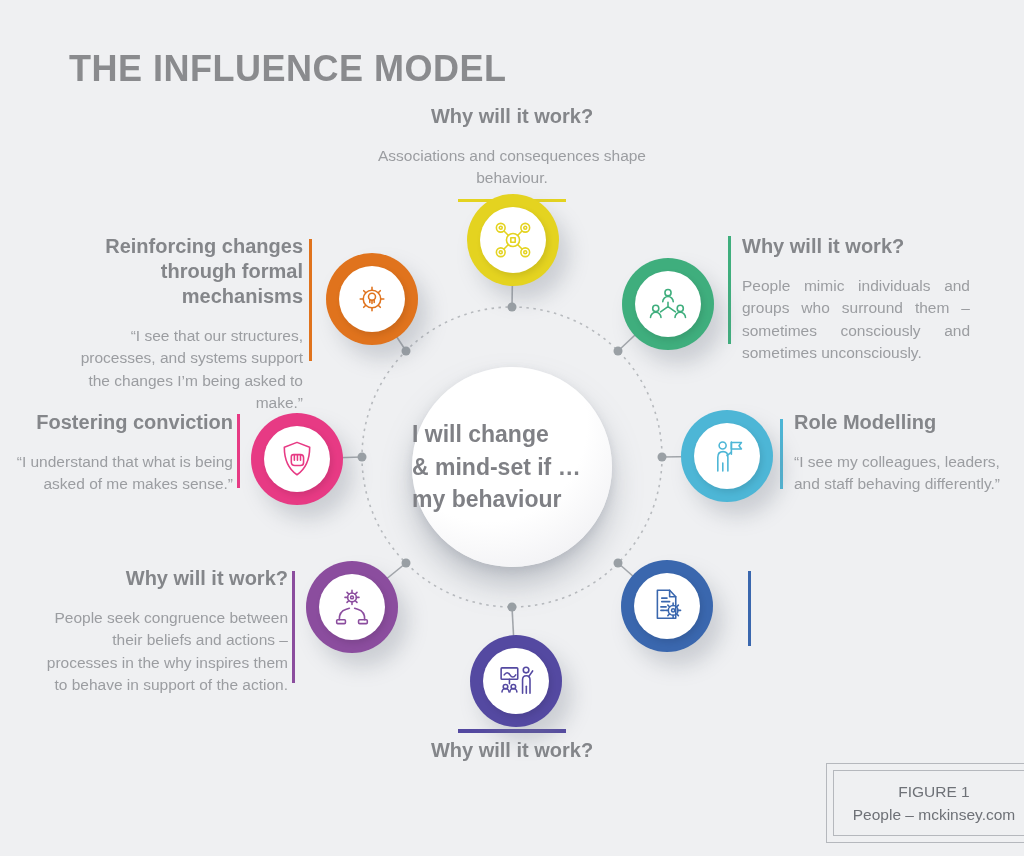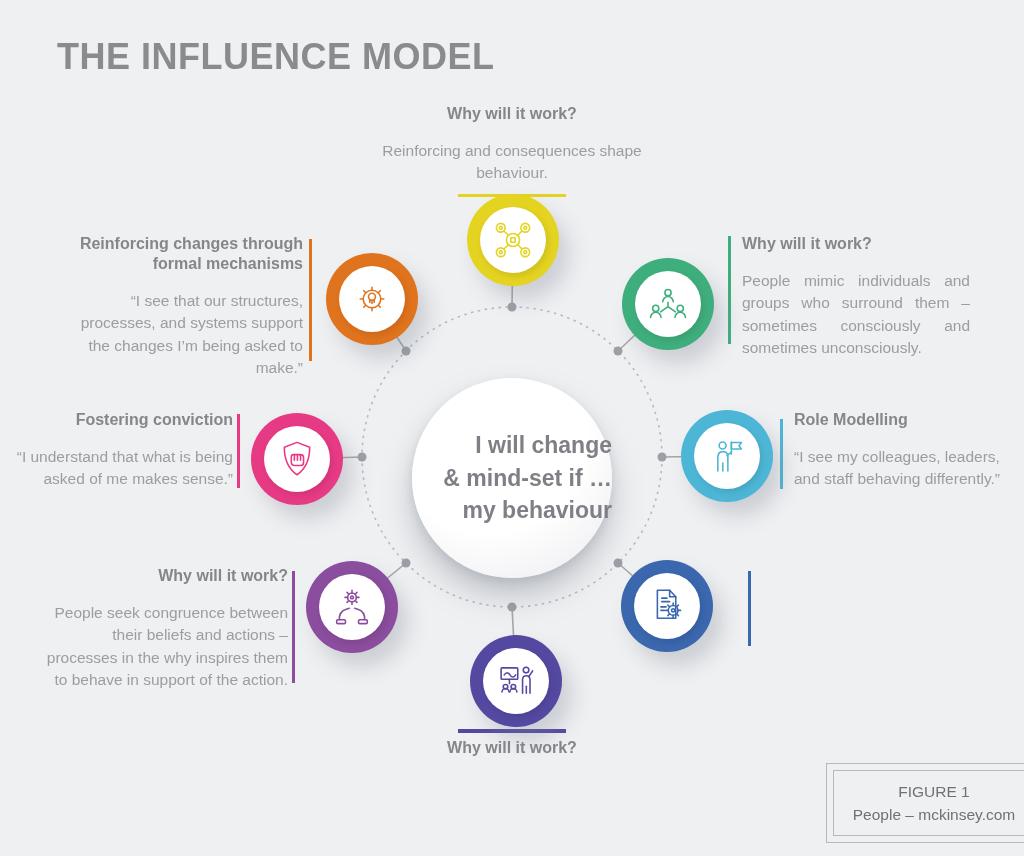--- a/index.html
+++ b/index.html
@@ -1,38 +1,38 @@
 <!DOCTYPE html>
 <html><head>
 <meta charset="utf-8">
 <style>
   html,body{margin:0;padding:0;background:#eff0f2;}
   .canvas{position:relative;width:1024px;height:856px;background:#eff0f2;
           font-family:"Liberation Sans",sans-serif;overflow:hidden;}
-  .title{position:absolute;left:57px;top:36px;margin:0;font-size:36px;font-weight:bold;
+  .title{position:absolute;left:57px;top:36px;margin:12px;font-size:36px;font-weight:bold;
          color:#8a8b8e;letter-spacing:.5px;}
   
   .wires{position:absolute;left:0;top:0;z-index:1;}
   
   .node{position:absolute;width:92px;height:92px;border-radius:50%;
         background:var(--ac);color:var(--ac);display:flex;align-items:center;justify-content:center;
         box-shadow:10px 14px 20px rgba(124,130,142,.30);z-index:3;}
   .node-inner{width:66px;height:66px;border-radius:50%;background:#ffffff;
         display:flex;align-items:center;justify-content:center;
         box-shadow:2px 3px 6px rgba(0,0,0,.10);}
   .node svg{display:block;}
   
-  .center-circle{position:absolute;left:412px;top:378px;width:200px;height:200px;border-radius:50%;
+  .center-circle{position:absolute;left:412px;top:367px;width:200px;height:200px;border-radius:50%;
         background:radial-gradient(circle at 38% 28%,#ffffff 52%,#eaeaee 100%);
         box-shadow:0 18px 30px rgba(118,124,138,.40),0 4px 10px rgba(118,124,138,.18);
-        display:flex;flex-direction:column;align-items:flex-end;justify-content:center;
+        display:flex;flex-direction:column;align-items:flex-start;justify-content:center;
         z-index:4;font-size:23px;font-weight:bold;color:#7f8085;line-height:1.42;text-align:center;}
   
   .block{position:absolute;z-index:2;}
-  .block h3{margin:0;font-size:16px;font-weight:bold;color:#84868a;line-height:1.25;}
+  .block h3{margin:0;font-size:20px;font-weight:bold;color:#84868a;line-height:1.25;}
   .block p{margin:16px 0 0;font-size:15.5px;line-height:1.44;color:#9b9da1;}
   .ta-c{text-align:center;}
   .ta-r{text-align:right;}
   .ta-j p{text-align:justify;}
   .vline{position:absolute;width:3px;background:var(--ac);z-index:2;}
   .hline{position:absolute;height:3.5px;background:var(--ac);z-index:2;}
   .hline-in{height:3.5px;background:var(--ac);width:108px;margin:9px auto 0;}
   
   .figure-box{position:absolute;left:798px;top:763px;width:214px;height:78px;
         border:1.5px solid #b5b8bd;z-index:2;margin-left:28px;}
@@ -183,21 +183,21 @@
         <circle cx="35.5" cy="11.5" r="3.2"></circle>
         <path d="M31.5 38 V22.5 q0 -4.5 4.3 -4.5 q4.2 0 4.2 4.5 V38"></path>
         <path d="M35.8 30 v8"></path>
         <path d="M38.5 19 l4.5 -6.5"></path>
       </svg>
     </div>
   </div>
 
   <div class="block ta-c" style="left:352px;top:104px;width:320px;">
     <h3>Why will it work?</h3>
-    <p>Reinforcing and consequences shape behaviour.</p>
+    <p>Associations and consequences shape behaviour.</p>
     <div class="hline-in" style="--ac: #e4d320;"></div>
   </div>
 
   <div class="vline" style="left: 728px; top: 236px; height: 108px; --ac: #3fae7d;"></div>
   <div class="block ta-j" style="left:742px;top:234px;width:228px;">
     <h3>Why will it work?</h3>
     <p>People mimic individuals and groups who surround them – sometimes consciously and sometimes unconsciously.</p>
   </div>
 
   <div class="vline" style="left: 780px; top: 419px; height: 70px; --ac: #4db6d6;"></div>

